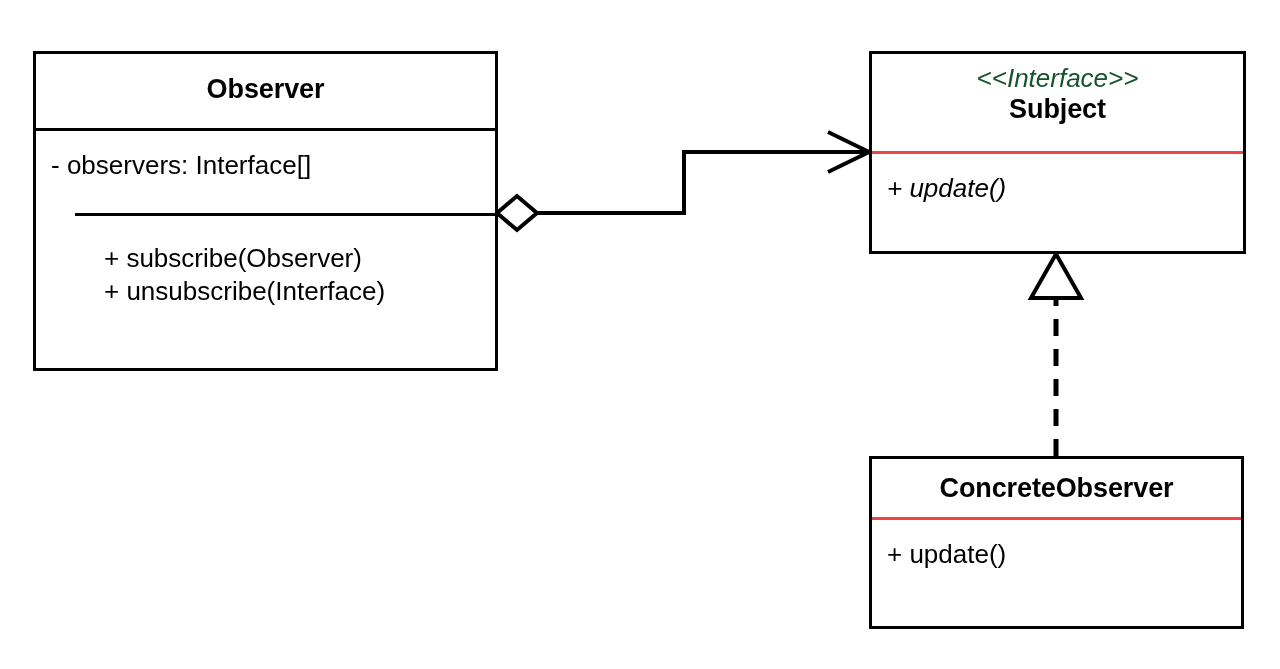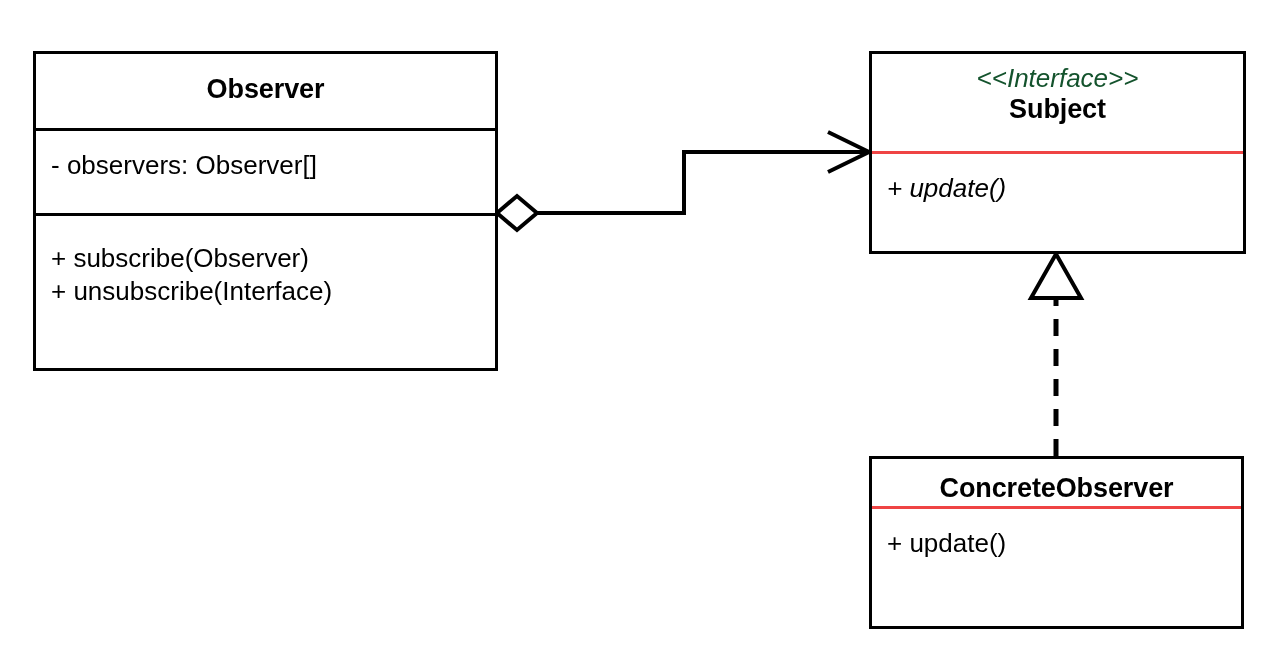--- a/index.html
+++ b/index.html
@@ -78,21 +78,22 @@
   #subject-title-compartment {
     height: 74px;
     padding-top: 20px;
   }
   #subject-attributes-compartment {
     height: 85px;
     padding: 18px 0 0 15px;
   }
   #subject-methods-compartment {
     height: 155px;
-    padding: 26px 0 0 15px;
+    padding: 26px 0 0 29px;
+    margin-left: 39px;
   }
 
   
   #class-observer {
     left: 869px;
     top: 51px;
     width: 377px;
     height: 203px;
   }
   #observer-title-compartment {
@@ -105,21 +106,21 @@
   }
 
   
   #class-concreteobserver {
     left: 869px;
     top: 456px;
     width: 375px;
     height: 173px;
   }
   #concreteobserver-title-compartment {
-    height: 47px;
+    height: 58px;
     padding-top: 14px;
   }
   #concreteobserver-methods-compartment {
     height: 104px;
     padding: 18px 0 0 15px;
   }
 </style>
 </head>
 <body>
 
@@ -137,21 +138,21 @@
       <line x1="1056" y1="456" x2="1056" y2="298" stroke="#000000" stroke-width="5" stroke-dasharray="17 13"></line>
       <polygon points="1056,254 1081,298 1031,298" fill="#ffffff" stroke="#000000" stroke-width="4" stroke-linejoin="miter"></polygon>
     </g>
   </svg>
 
   <div class="uml-class" id="class-subject">
     <div class="uml-compartment" id="subject-title-compartment">
       <div class="class-title">Observer</div>
     </div>
     <div class="uml-compartment sep-black" id="subject-attributes-compartment">
-      <div class="member-line">- observers: Observer[]</div>
+      <div class="member-line">- observers: Interface[]</div>
     </div>
     <div class="uml-compartment sep-black" id="subject-methods-compartment">
       <div class="member-line">+ subscribe(Observer)</div>
       <div class="member-line">+ unsubscribe(Interface)</div>
     </div>
   </div>
 
   <div class="uml-class" id="class-observer">
     <div class="uml-compartment" id="observer-title-compartment">
       <span class="stereotype">&lt;&lt;Interface&gt;&gt;</span>

